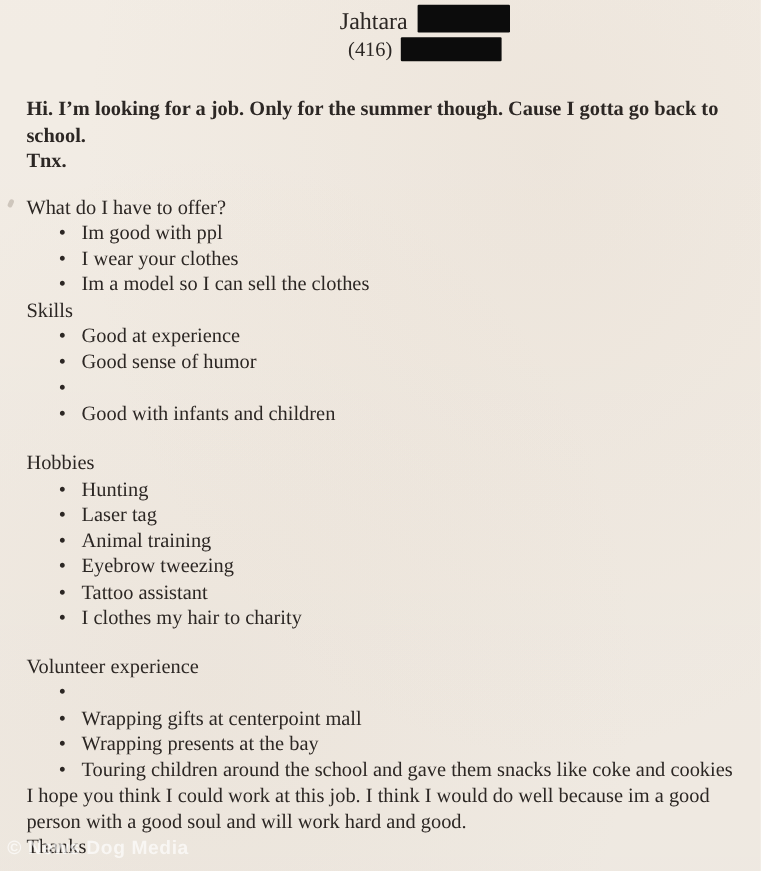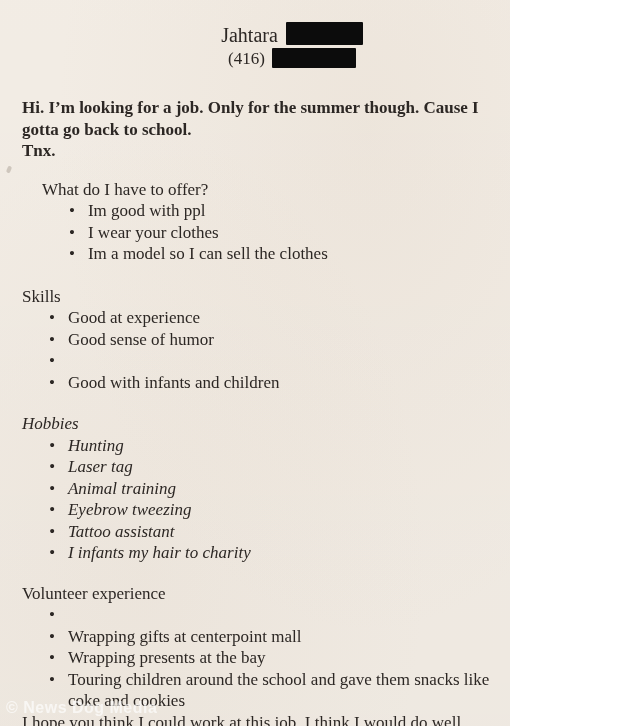--- a/index.html
+++ b/index.html
@@ -3,24 +3,24 @@
 <meta charset="utf-8">
 <style>
   html, body { margin: 0; padding: 0; }
   body {
     width: 634px; height: 726px;
     font-family: "Liberation Serif", "DejaVu Serif", serif;
     color: #2c2724;
   }
   .page {
     position: relative;
-    width: 510px; height: 726px;
+    width: 634px; height: 726px;
     overflow: hidden;
     box-sizing: border-box;
-    padding: 22px 0 0 22px;
+    padding: 4px 0 0 22px;
     background:
       radial-gradient(ellipse at 72% 18%, rgba(208,188,168,0.14), transparent 60%),
       radial-gradient(ellipse at 28% 78%, rgba(208,188,168,0.10), transparent 55%),
       linear-gradient(180deg, rgba(0,0,0,0.012), rgba(0,0,0,0.028)),
       #f5efe7;
     font-size: 17px;
     line-height: 21.5px;
   }
   .header {
     text-align: center;
@@ -39,23 +39,23 @@
     vertical-align: -3px;
     margin-left: 8px;
   }
   .redact-phone {
     width: 84px; height: 20px;
     vertical-align: -4px;
     margin-left: 7px;
   }
   .intro { margin-top: 26px; white-space: pre-line; font-weight: bold; }
   .sec-title { line-height: 21.5px; }
-  .mt-sec1 { margin-top: 17px; margin-left: 20px; }
-  .mt-sec2 { margin-top: 21px; }
-  .mt-sec3 { margin-top: 20px; font-style: italic; }
+  .mt-sec1 { margin-top: 17px; }
+  .mt-sec2 { }
+  .mt-sec3 { margin-top: 20px; }
   .mt-sec4 { margin-top: 19px; }
   ul.bullets { margin: 0; padding: 0; list-style: none; }
   li.bullet-row {
     display: flex;
     padding-left: 27px;
     gap: 13px;
     line-height: 21.5px;
   }
   .dot { flex: 0 0 auto; }
   .closing { margin-top: 0; white-space: pre-line; }
@@ -153,21 +153,21 @@
       <li class="bullet-row">
         <span class="dot">•</span>
         <span>Eyebrow tweezing</span>
       </li>
       <li class="bullet-row">
         <span class="dot">•</span>
         <span>Tattoo assistant</span>
       </li>
       <li class="bullet-row">
         <span class="dot">•</span>
-        <span>I infants my hair to charity</span>
+        <span>I clothes my hair to charity</span>
       </li>
     </ul>
   </div>
 
   <div class="sec mt-sec4">
     <div class="sec-title">Volunteer experience</div>
     <ul class="bullets">
       <li class="bullet-row">
         <span class="dot">•</span>
       </li>

